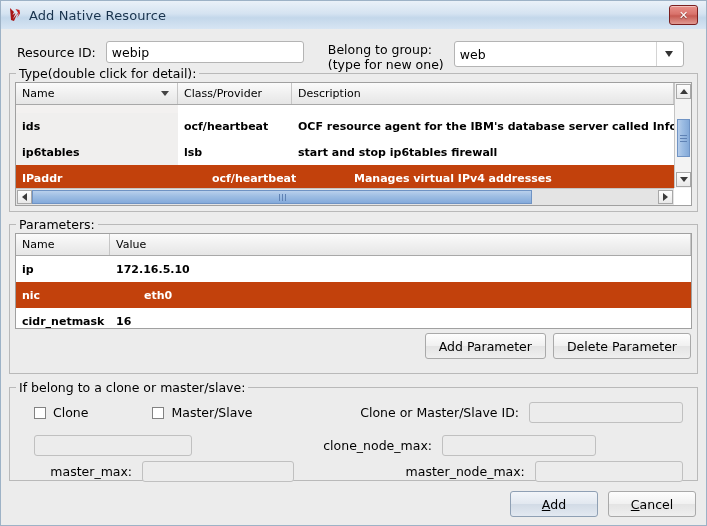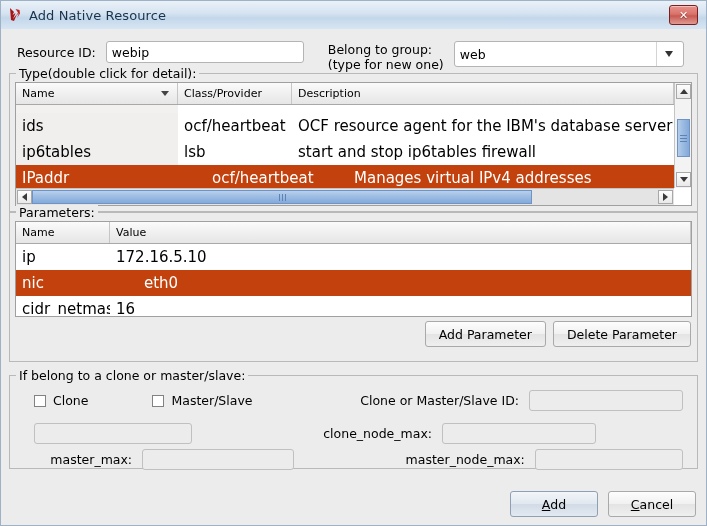--- a/index.html
+++ b/index.html
@@ -200,23 +200,24 @@
     top: 8px;
     width: 0; height: 0;
     border-left: 4px solid transparent;
     border-right: 4px solid transparent;
     border-top: 5px solid #444;
   }
   .tbody { position: relative; }
   .trow {
     display: flex;
     height: 26px;
-    font-size: 15px;
-    align-items: center;
-    box-sizing: border-box;
+    font-size: 11px;
+    align-items: center;
+    box-sizing: border-box;
+    font-weight: bold;
   }
   .trow.sel { background: #c2410c; color: #ffffff; gap: 28px; }
   .td {
     box-sizing: border-box;
     padding: 0 6px;
     white-space: nowrap;
     overflow: hidden;
     display: flex;
     align-items: center;
     height: 100%;
@@ -289,21 +290,21 @@
     left: 16px; width: 500px;
     background: linear-gradient(to bottom,#b9d0ec,#9dbde3 45%,#84aadb);
     border: 1px solid #6f93c4;
     box-sizing: border-box;
     display: flex; align-items: center; justify-content: center;
   }
   .hthumb .grip { display: flex; }
   .hthumb .grip i { width: 1px; height: 7px; background: #5f82b4; margin: 0 1px; display: block; }
 
   
-  #params-panel { height: 148px; }
+  #params-panel { height: 148px; margin-top: 12px; }
   .params-table {
     position: absolute;
     left: 5px; top: 8px; right: 5px;
     height: 96px;
     border: 1px solid #a0a0a0;
     background: #fff;
     box-sizing: border-box;
     overflow: hidden;
   }
   .p-col-name { width: 94px; flex: 0 0 94px; }

